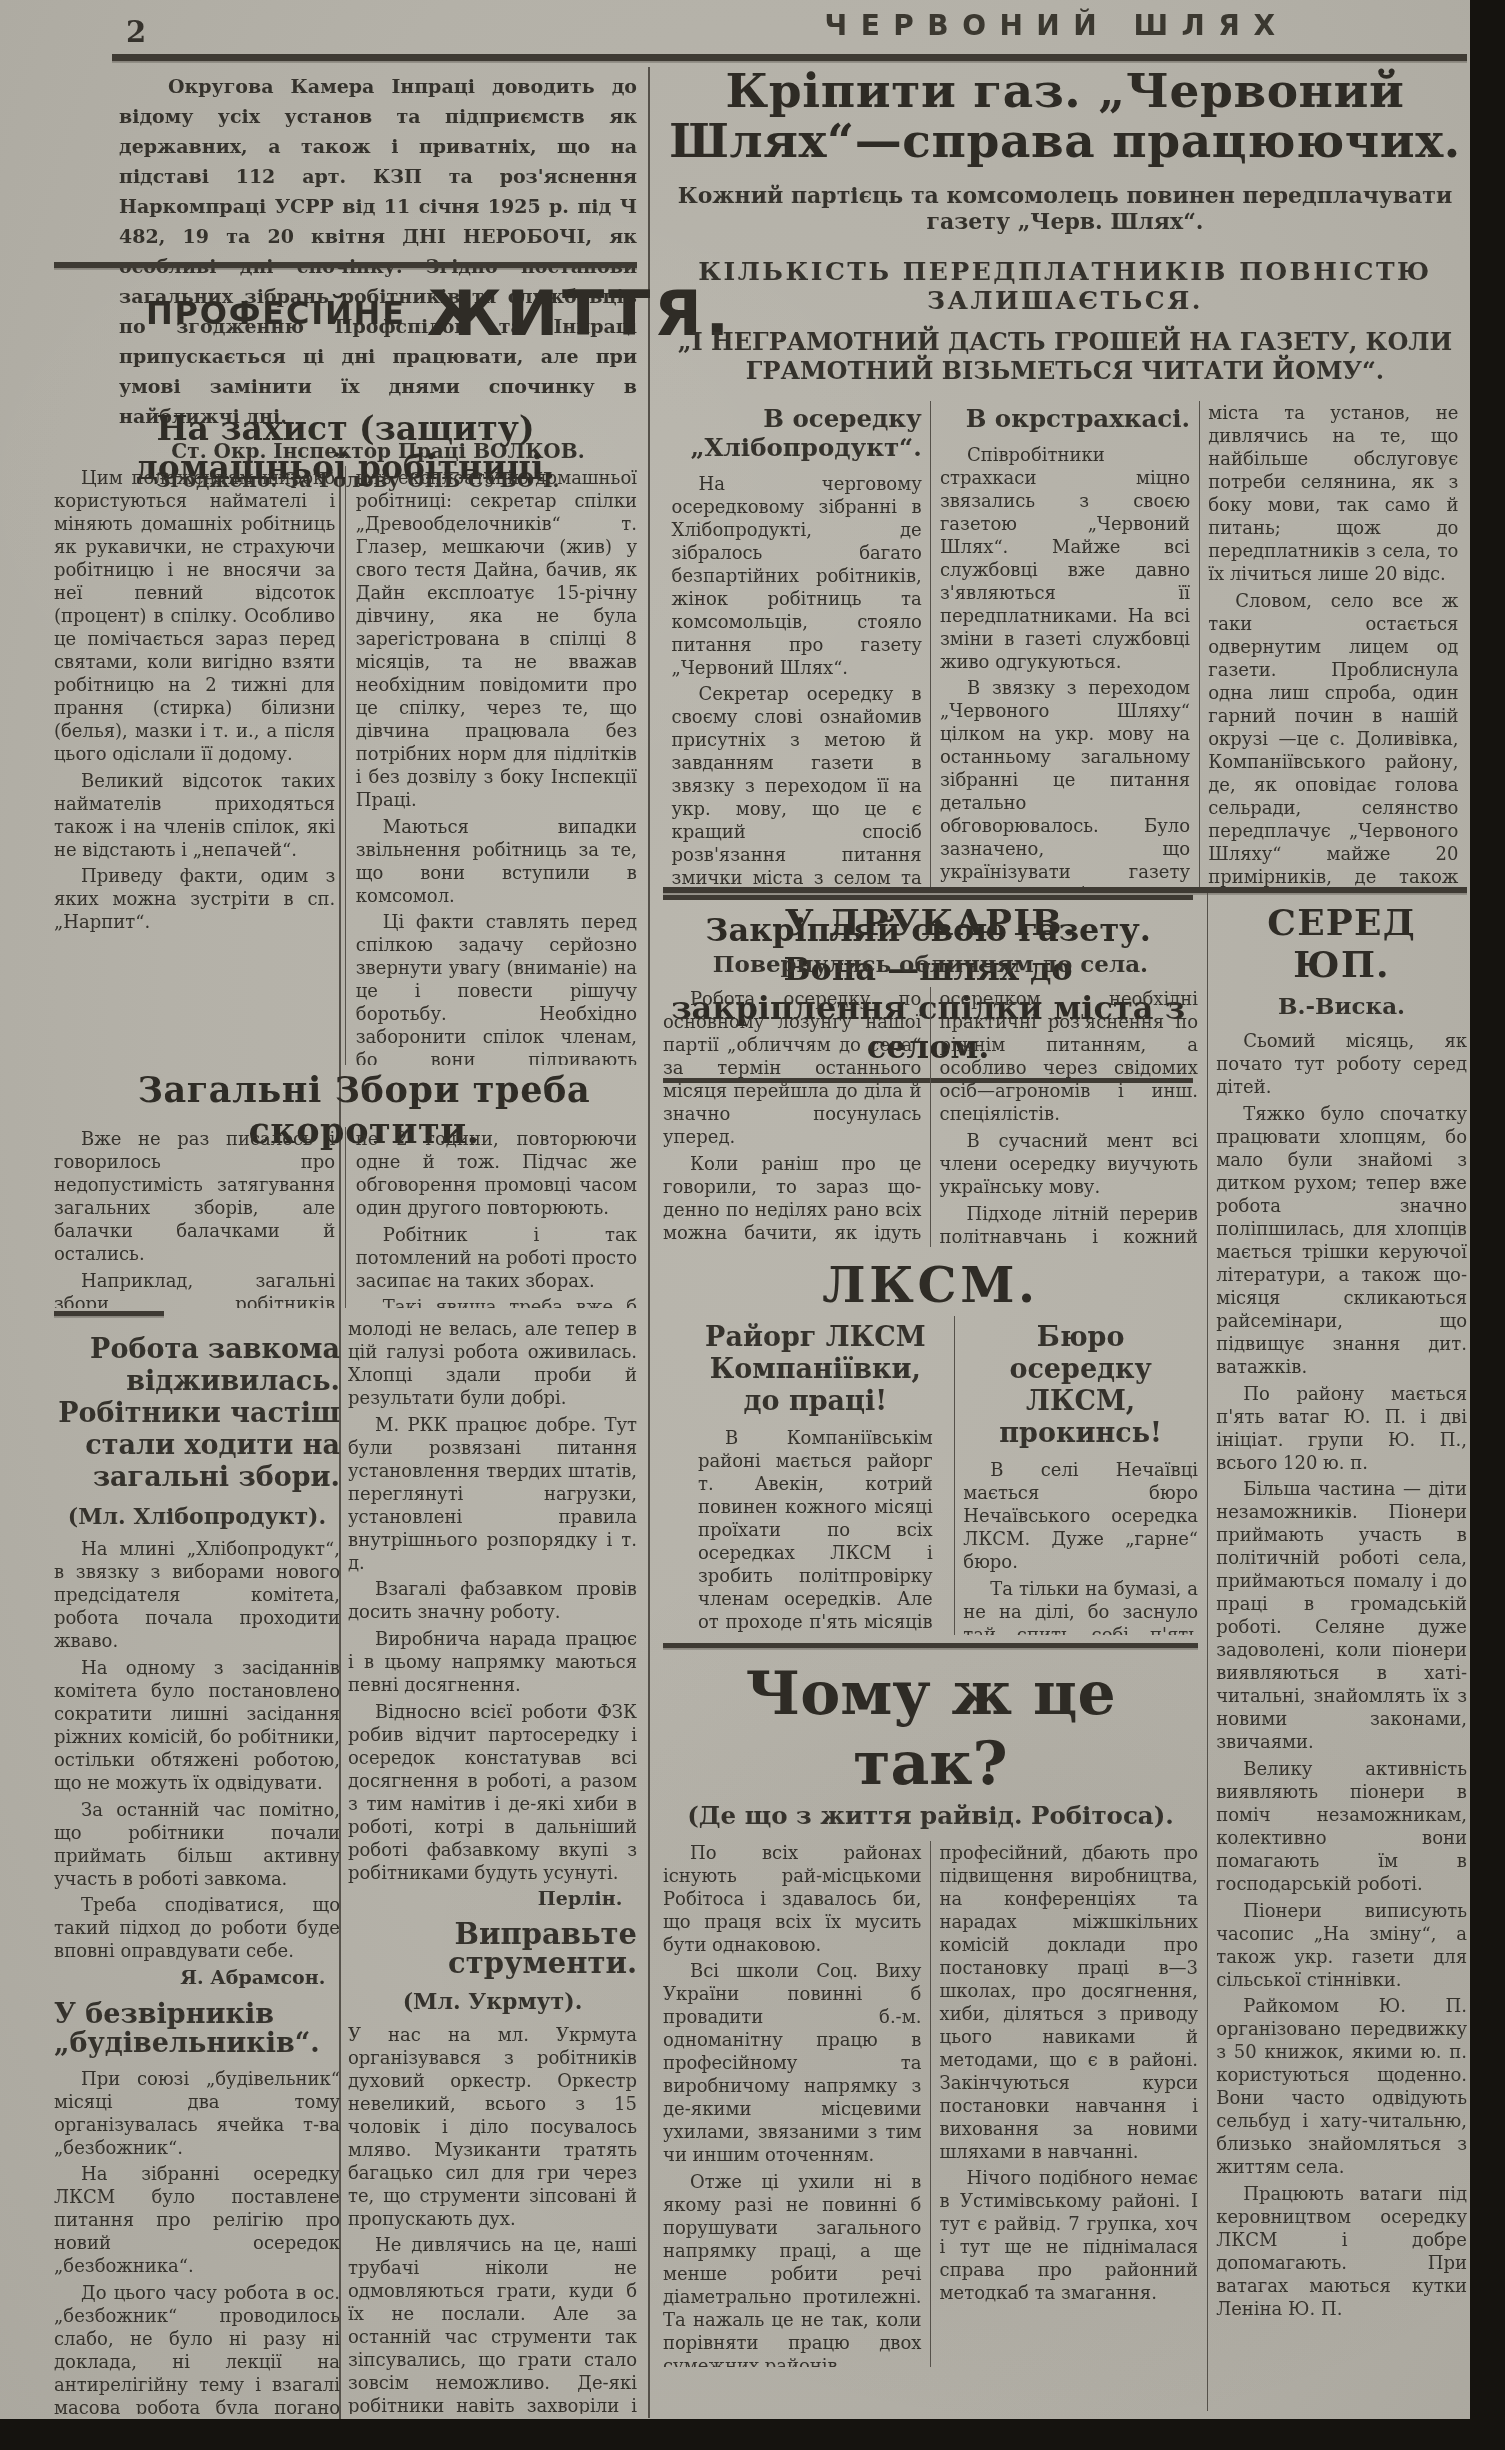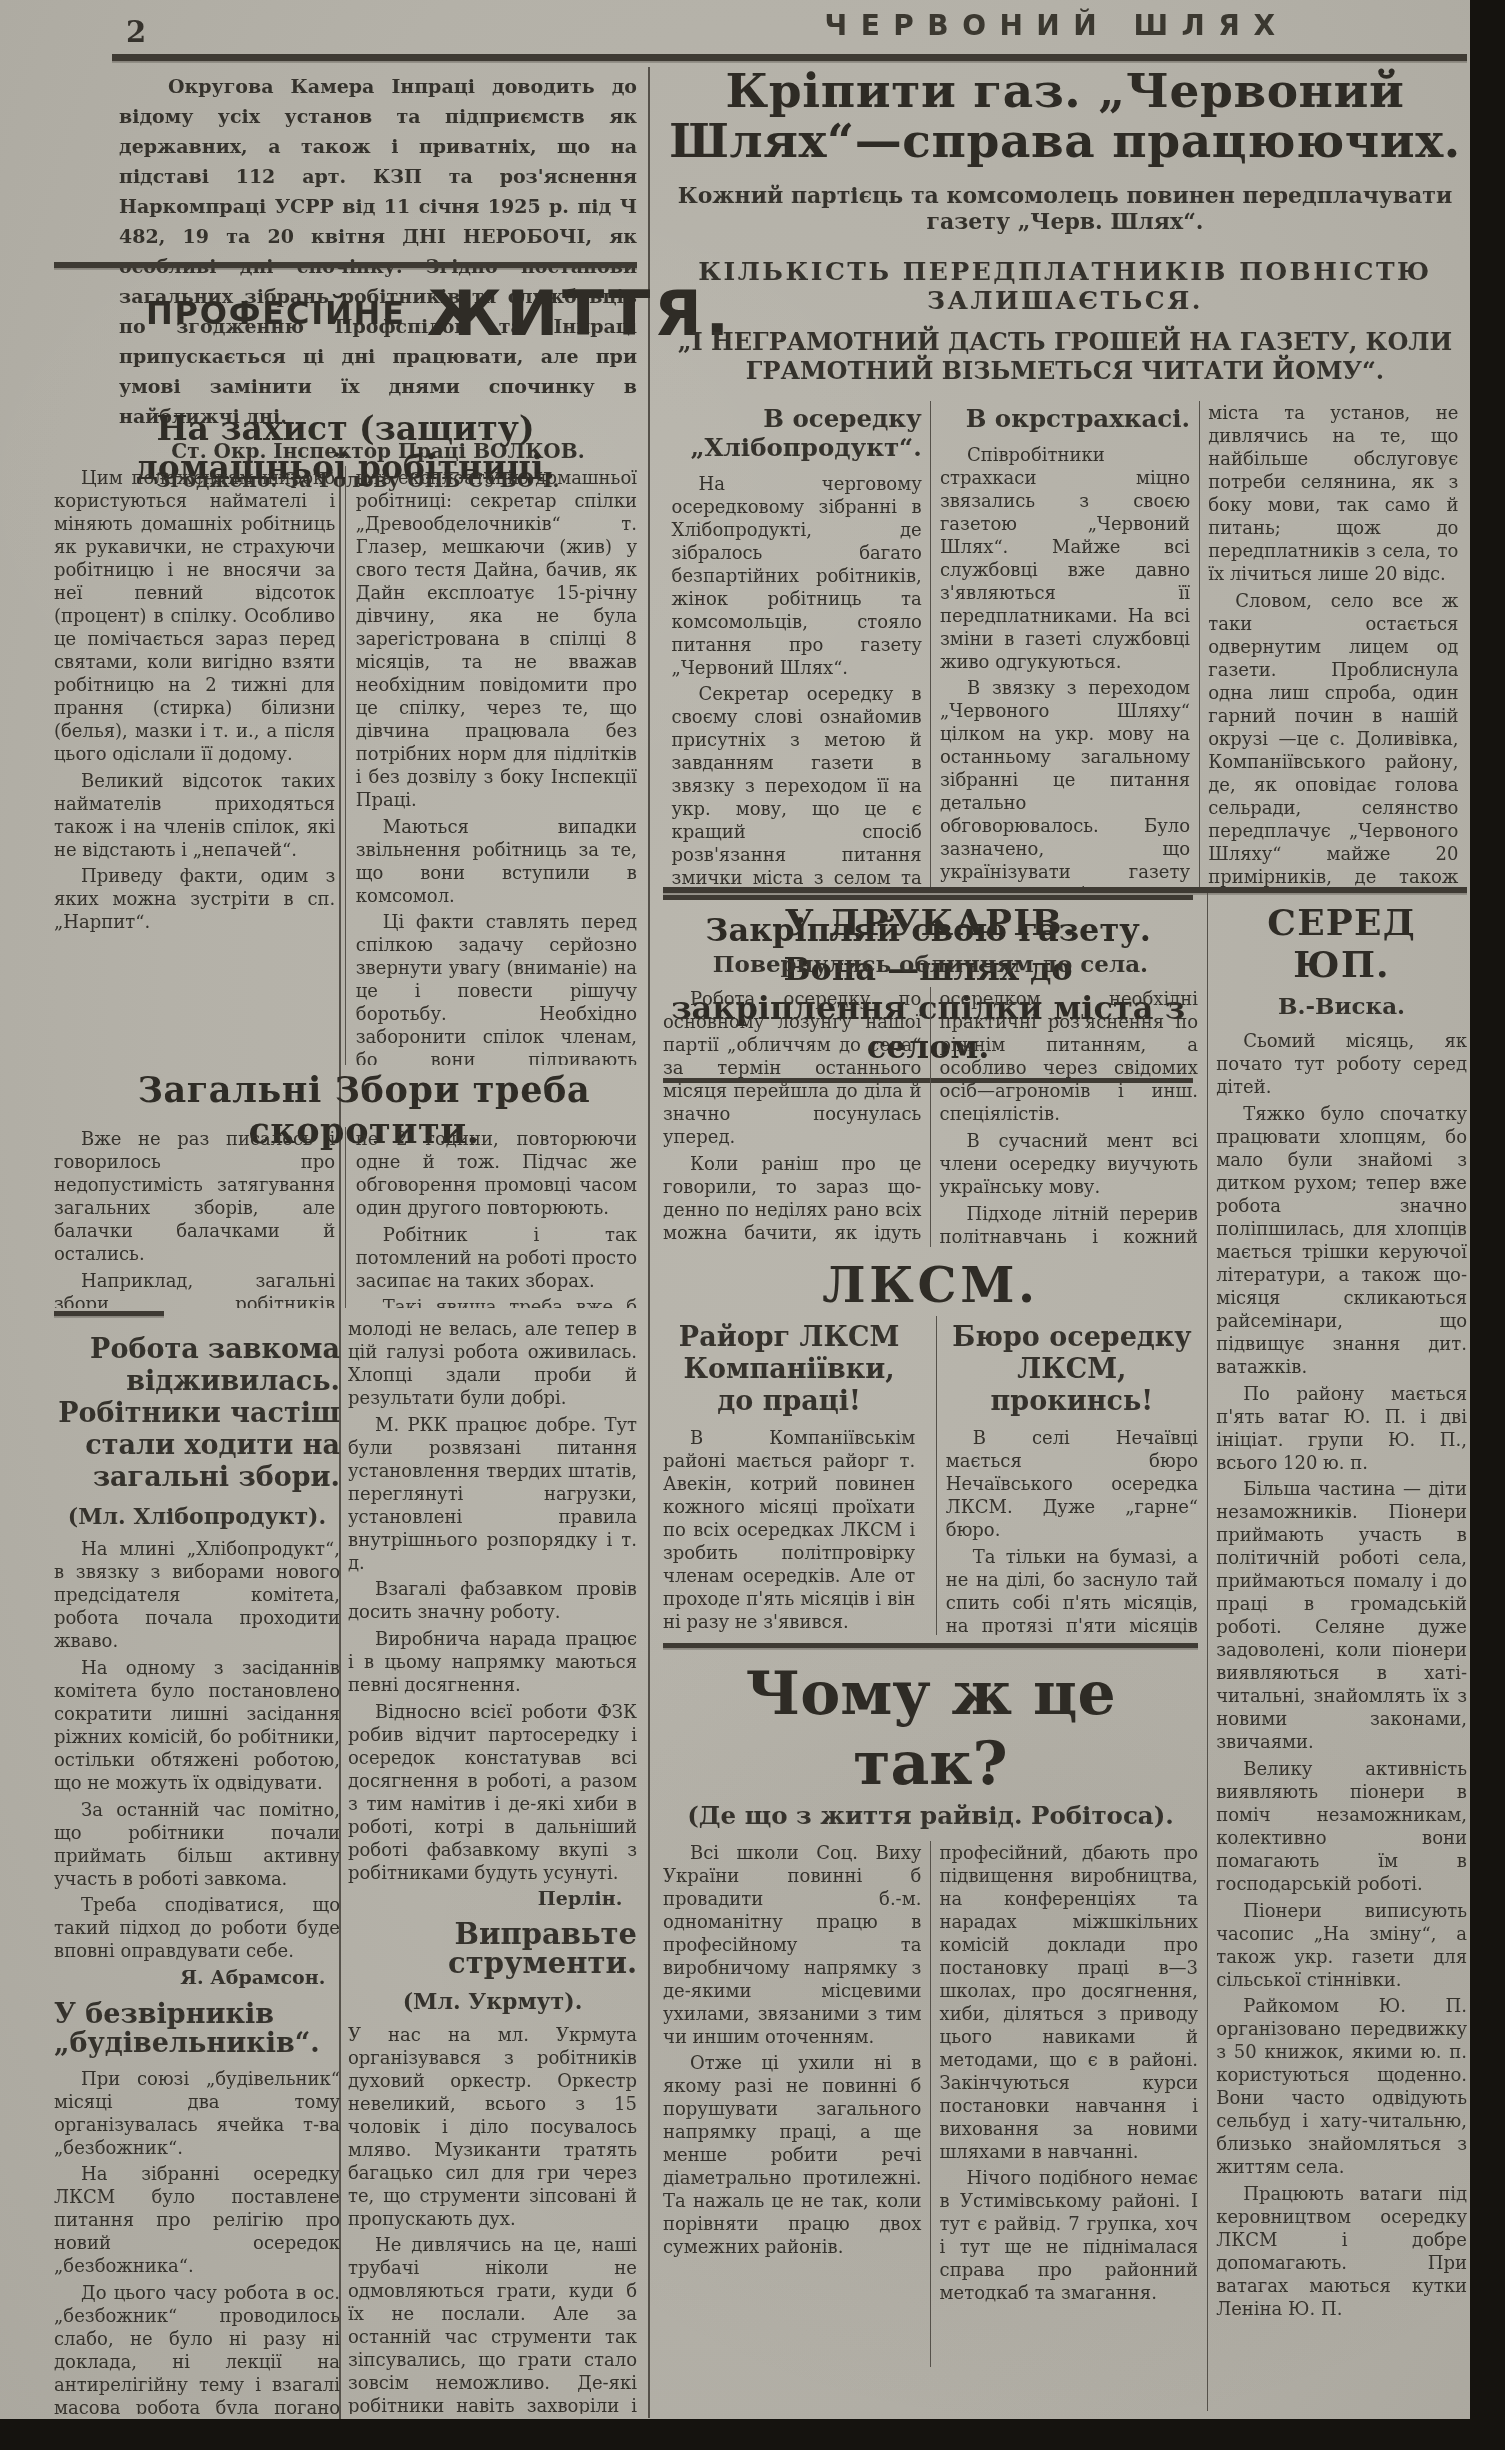--- a/index.html
+++ b/index.html
@@ -167,36 +167,37 @@
               <p class="para">Робота осередку по основному лозунгу нашої партії „обличчям до села“ за термін останнього місяця перейшла до діла й значно посунулась уперед.</p>
               <p class="para">Коли раніш про це говорили, то зараз що-денно по неділях рано всіх можна бачити, як ідуть дружно всі партійці на підшефне село.</p>
             </div>
           <div class="noindent-first" style="width:262px;padding-left:8.6px;">
             <span><p class="para">осередком необхідні практичні роз'яснення по ріжнім питанням, а особливо через свідомих осіб—агрономів і инш. спеціялістів.</p><p class="para">В сучасний мент всі члени осередку виучують українську мову.</p><p class="para">Підходе літній перерив політнавчань і кожний товариш переглядне й сумірує все пройдене за зимній термін.</p></span>
             
           </div>
         </div>
         <div class="lksm-h">ЛКСМ.</div>
         <div class="flexrow ovh" style="height:319px;">
-          <div class="cdiv" style="width:262px;padding-right:21px;">
+          <div class="cdiv" style="width:262px;padding-right:21px;margin-left:35px;">
             <div class="lksm-t">Райорг ЛКСМ Компаніївки, до праці!</div>
             <span><p class="para">В Компаніївськім районі мається райорг т. Авекін, котрий повинен кожного місяці проїхати по всіх осередках ЛКСМ і зробить політпровірку членам осередків. Але от проходе п'ять місяців і він ні разу не з'явився.</p></span>
             
           </div>
           <div style="width:262px;padding-left:8.6px;">
             <div class="lksm-t">Бюро осередку ЛКСМ, прокинсь!</div>
             <span><p class="para">В селі Нечаївці мається бюро Нечаївського осередка ЛКСМ. Дуже „гарне“ бюро.</p><p class="para">Та тільки на бумазі, а не на ділі, бо заснуло тай спить собі п'ять місяців, на протязі п'яти місяців не зробило ні одного засідання.</p></span>
             
           </div>
         </div>
         <div class="hrule" style="position:static;width:535px;height:5.5px;margin:7.4px 0 1.2px;"></div>
         <div class="chomu-h">Чому ж це так?</div>
         <div class="chomu-s">(Де що з життя райвід. Робітоса).</div>
         <div class="flexrow ovh" style="height:526px;">
           <div class="cdiv" style="width:262px;padding-right:8.6px;">
+              <p class="para">По всіх районах існують рай-місцькоми Робітоса і здавалось би, що праця всіх їх мусить бути однаковою.</p>
               <p class="para">Всі школи Соц. Виху України повинні б провадити б.-м. одноманітну працю в професійному та виробничому напрямку з де-якими місцевими ухилами, звязаними з тим чи иншим оточенням.</p>
               <p class="para">Отже ці ухили ні в якому разі не повинні б порушувати загального напрямку праці, а ще менше робити речі діаметрально протилежні. Та нажаль це не так, коли порівняти працю двох сумежних районів.</p>
             </div>
           <div class="noindent-first" style="width:262px;padding-left:8.6px;">
               <p class="para">професійний, дбають про підвищення виробництва, на конференціях та нарадах міжшкільних комісій доклади про постановку праці в—3 школах, про досягнення, хиби, діляться з приводу цього навиками й методами, що є в районі. Закінчуються курси постановки навчання і виховання за новими шляхами в навчанні.</p>
               <p class="para">Нічого подібного немає в Устимівському районі. І тут є райвід. 7 групка, хоч і тут ще не піднімалася справа про районний методкаб та змагання.</p>
             </div>
         </div>
       </div>
 

